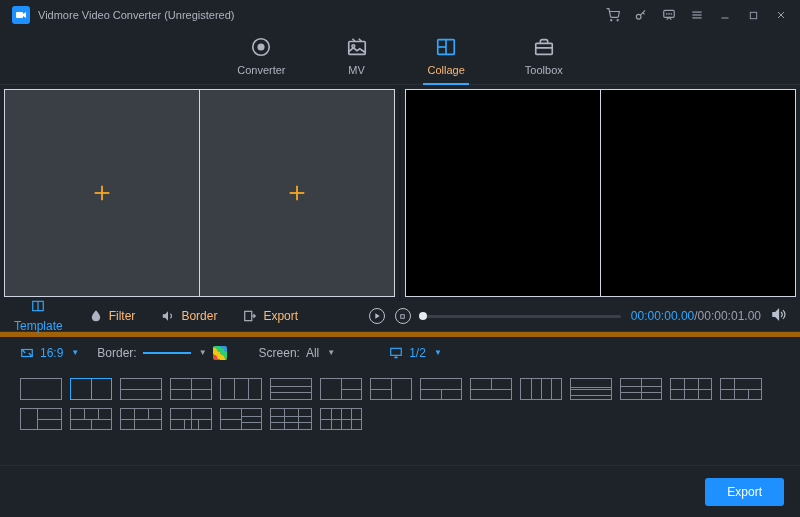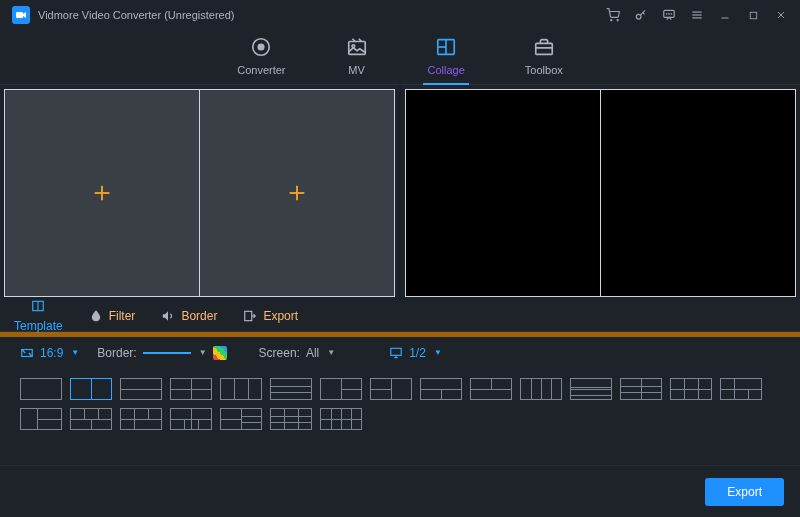--- a/index.html
+++ b/index.html
@@ -5,21 +5,21 @@
   * { box-sizing: border-box; margin: 0; padding: 0; }
   body { font-family: -apple-system, "Segoe UI", Arial, sans-serif; font-size: 12px; color: #c8cbd1; background: #1e2229; width: 800px; height: 517px; overflow: hidden; }
   .titlebar { display: flex; align-items: center; justify-content: space-between; height: 30px; padding: 0 12px; gap: 11px; }
   .title-left { display: flex; align-items: center; gap: 8px; }
   .app-icon { width: 18px; height: 18px; background: #1e90ff; border-radius: 3px; display: flex; align-items: center; justify-content: center; color: #fff; font-size: 10px; font-weight: bold; }
   .title-text { font-size: 11px; color: #aeb4bf; }
   .title-right { display: flex; align-items: center; gap: 14px; color: #9aa1ad; }
   .title-right .ic { width: 14px; height: 14px; display:flex; align-items:center; justify-content:center; cursor:pointer; }
   .topnav { display: flex; justify-content: center; gap: 60px; padding: 6px 0 8px; }
   .navitem { display: flex; flex-direction: column; align-items: center; gap: 6px; color: #aeb4bf; cursor:pointer; position:relative;text-align:center; }
-  .navitem.active { color: #8b5cf6; }
+  .navitem.active { color: #fdba74; }
   .navitem.active::after { content:""; position:absolute; bottom:-9px; width:46px; height:2px; background:#2fa8ff; }
   .navicon { width: 22px; height: 22px; display:flex; align-items:center; justify-content:center; }
   .navlabel { font-size: 11px; }
   .hr { height:1px; background:#2a2f38; width:100%; }
   .workarea { display:flex; height: 216px; }
   .canvas-left, .canvas-right { flex:1; display:flex; padding:4px; gap:0; }
   .canvas-left { border-right: 2px solid #1a1e25; }
   .slot { flex:1; border:1px solid #cfd6e3; background:#3a3e45; display:flex; align-items:center; justify-content:center; }
   .slot + .slot { border-left:none; }
   .plus { color:#f5a623; }
@@ -220,20 +220,44 @@
   <div class="wtab">
     <span class="wtabicon">
         <svg width="14" height="14" viewBox="0 0 24 24" fill="none" stroke="#aeb4bf" stroke-width="2">
           <rect x="3" y="4" width="12" height="16"></rect>
           <path d="M15 12h6m-3-3 3 3-3 3"></path>
         </svg>
       </span>
     <span>Export</span>
   </div>
 
+  <div class="playback">
+    <div class="pbtnrow">
+      <div class="circ">
+          <svg width="8" height="8" viewBox="0 0 24 24" fill="#b8c0cc">
+            <path d="M7 4v16l13-8z"></path>
+          </svg>
+        </div>
+      <div class="circ">
+          <svg width="7" height="7" viewBox="0 0 24 24" fill="none" stroke="#b8c0cc" stroke-width="3">
+            <rect x="6" y="6" width="12" height="12"></rect>
+          </svg>
+        </div>
+    </div>
+    <div class="seek">
+        <div class="seek-dot"></div>
+      </div>
+    <div>
+      <span class="time-cur">00:00:00.00</span><span class="time-tot">/</span><span class="time-tot">00:00:01.00</span>
+    </div>
+    <span class="ic"><svg width="15" height="15" viewBox="0 0 24 24" fill="none" stroke="#b8c0cc" stroke-width="2">
+          <path d="M3 9v6h4l5 5V4L7 9H3z" fill="#b8c0cc"></path>
+          <path d="M16 8a5 5 0 0 1 0 8M19 5a9 9 0 0 1 0 14"></path>
+        </svg></span>
+  </div>
 </div>
 <div class="hr"></div>
 
 <div class="opts">
   <div class="opt active">
     <svg width="14" height="14" viewBox="0 0 24 24" fill="none" stroke="#2fa8ff" stroke-width="2">
         <rect x="3" y="6" width="18" height="12"></rect>
         <path d="M3 6l6 6M21 18l-6-6"></path>
       </svg>
     <span>16:9</span>

